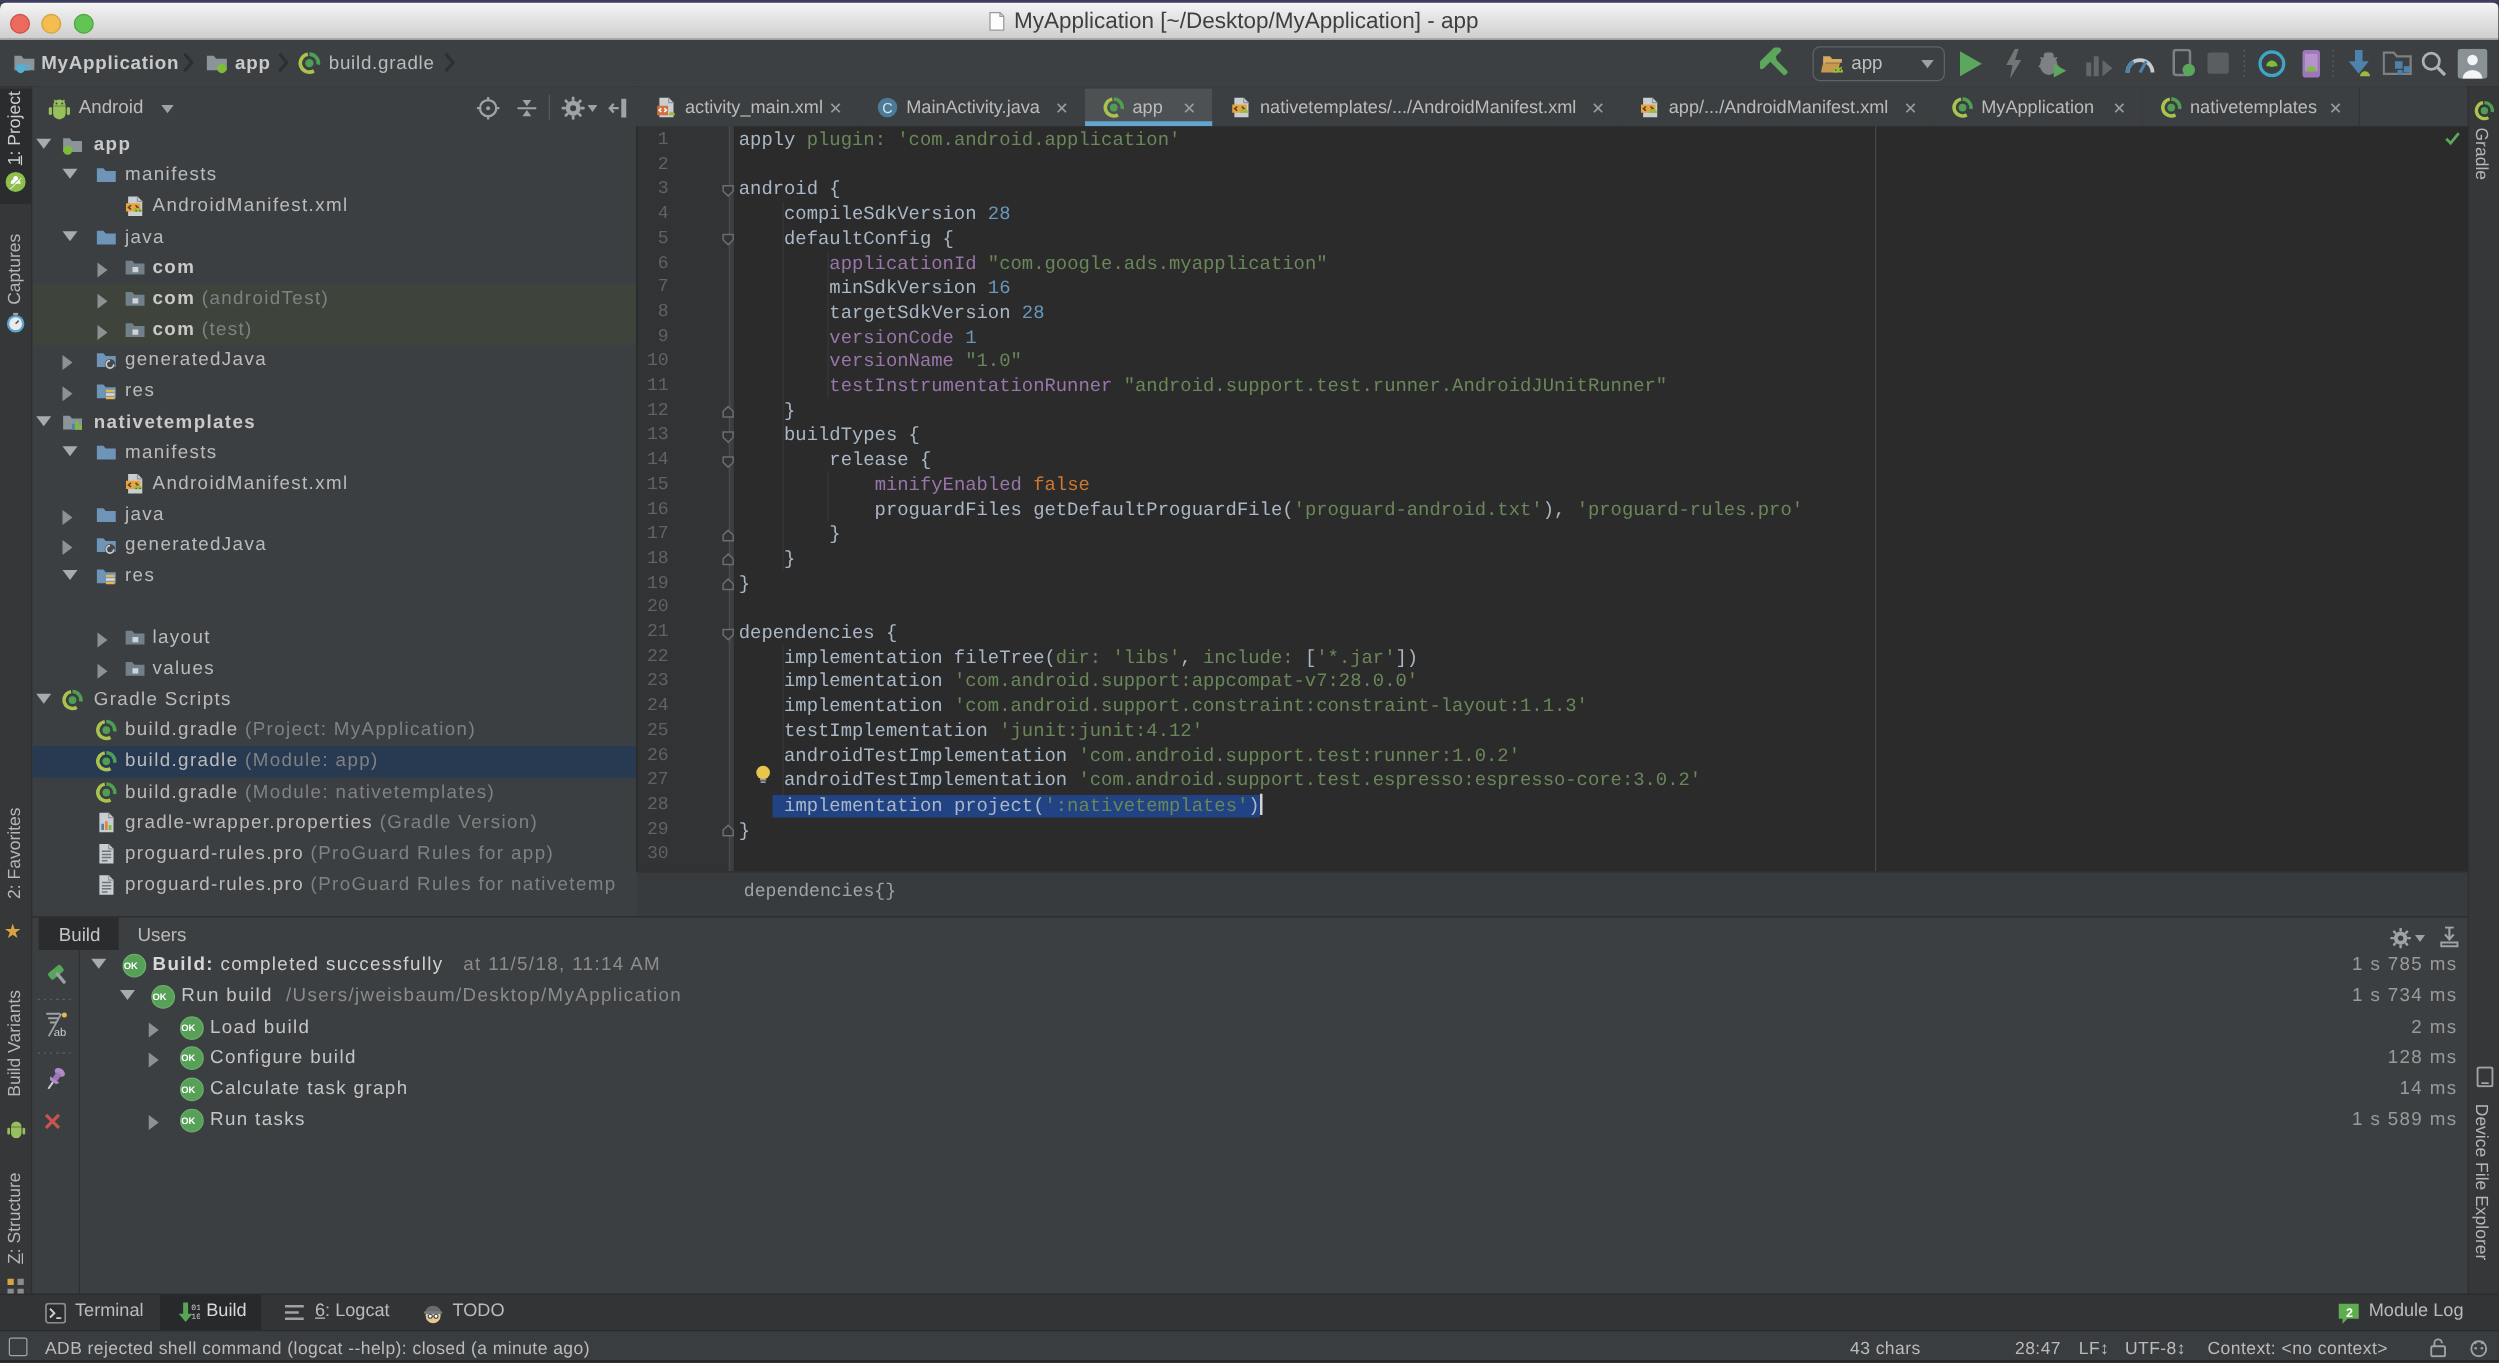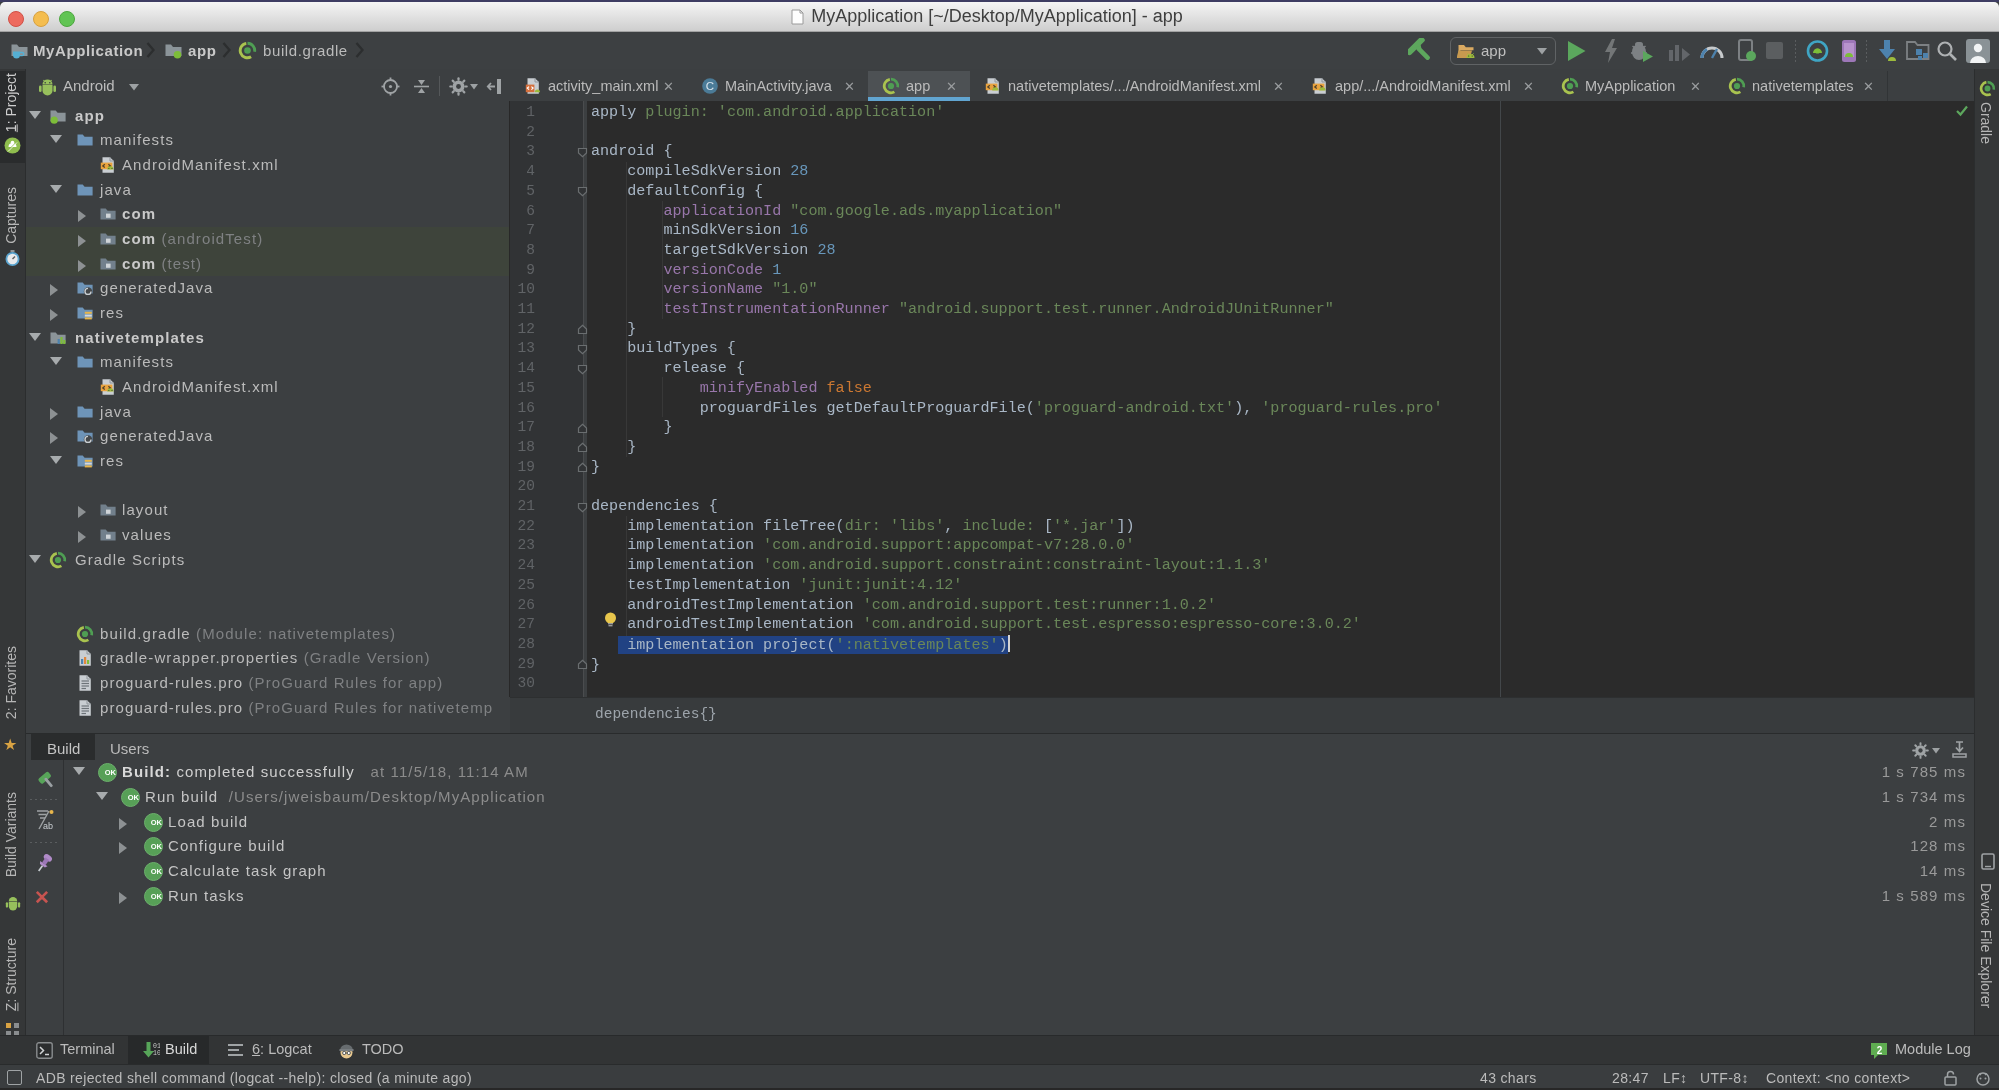--- a/index.html
+++ b/index.html
@@ -53,21 +53,21 @@
   font-family:"Liberation Mono",monospace;font-size:14.5px;color:#9da4ab;}
 
 #bheader{left:26px;top:733px;width:1948px;height:27px;background:#3c3f41;border-top:1px solid #292b2c;}
 #bpanel{left:26px;top:760px;width:1948px;height:275px;background:#3c3f41;}
 #bcol{left:26px;top:760px;width:37px;height:275px;background:#3c3f41;border-right:1px solid #2e3032;}
 .brow{position:absolute;height:25px;font-size:15px;letter-spacing:1.1px;color:#c5c5c5;white-space:nowrap;}
 .brow .bgray{color:#8c8c8c;}
 .brow .lbl{position:absolute;top:3px;white-space:nowrap;}
 .timing{position:absolute;width:1940px;text-align:right;font-size:15px;color:#9a9a9a;height:25px;}
 .okic{position:absolute;top:3px;width:17px;height:17px;border-radius:50%;background:#57a057;border:1px solid #6cb06c;color:#fff;
-  font-size:7.5px;font-weight:bold;text-align:right;line-height:17px;letter-spacing:0;}
+  font-size:7.5px;font-weight:bold;text-align:left;line-height:17px;letter-spacing:0;}
 
 #toolbar2{left:0;top:1035px;width:1999px;height:29px;background:#323435;border-top:1px solid #282a2b;}
 .btab{position:absolute;top:0;height:29px;font-size:14.5px;color:#bbbbbb;}
 #statusbar{left:0;top:1064px;width:1999px;height:26px;background:#3a3d3f;border-top:1px solid #292b2c;font-size:14px;letter-spacing:0.35px;color:#bbbbbb;}
 .sitem{position:absolute;top:5px;white-space:nowrap;}
 </style>
 </head>
 <body>
 <div id="stage">
   <div class="abs" id="topline"></div>
@@ -445,20 +445,36 @@
         <span class="lbl" style="left:96px">values</span>
       </div>
 <div class="trow" style="top:444px;">
         <span class="arr dn" style="left:3px"></span>
         <svg class="ticon" style="left:23px" viewBox="0 0 18 18">
           <circle cx="9" cy="9" r="3.1" fill="#4f9e53"></circle>
           <path d="M9 2.2 A6.8 6.8 0 0 1 15.7 10.2" fill="none" stroke="#4f9e53" stroke-width="2.8"></path>
           <path d="M12.4 14.9 A6.8 6.8 0 1 1 7.82 2.3" fill="none" stroke="#a9c34f" stroke-width="2.8"></path>
         </svg>
         <span class="lbl" style="left:49px">Gradle Scripts</span>
+      </div>
+<div class="trow" style="top:468px;">
+        <svg class="ticon" style="left:50px" viewBox="0 0 18 18">
+          <circle cx="9" cy="9" r="3.1" fill="#4f9e53"></circle>
+          <path d="M9 2.2 A6.8 6.8 0 0 1 15.7 10.2" fill="none" stroke="#4f9e53" stroke-width="2.8"></path>
+          <path d="M12.4 14.9 A6.8 6.8 0 1 1 7.82 2.3" fill="none" stroke="#a9c34f" stroke-width="2.8"></path>
+        </svg>
+        <span class="lbl" style="left:74px">build.gradle<span class="gray"> (Project: MyApplication)</span></span>
+      </div>
+<div class="trow" style="top:493px;background:#273a52;">
+        <svg class="ticon" style="left:50px" viewBox="0 0 18 18">
+          <circle cx="9" cy="9" r="3.1" fill="#4f9e53"></circle>
+          <path d="M9 2.2 A6.8 6.8 0 0 1 15.7 10.2" fill="none" stroke="#4f9e53" stroke-width="2.8"></path>
+          <path d="M12.4 14.9 A6.8 6.8 0 1 1 7.82 2.3" fill="none" stroke="#a9c34f" stroke-width="2.8"></path>
+        </svg>
+        <span class="lbl" style="left:74px">build.gradle<span class="gray"> (Module: app)</span></span>
       </div>
 <div class="trow" style="top:518px;">
         <svg class="ticon" style="left:50px" viewBox="0 0 18 18">
           <circle cx="9" cy="9" r="3.1" fill="#4f9e53"></circle>
           <path d="M9 2.2 A6.8 6.8 0 0 1 15.7 10.2" fill="none" stroke="#4f9e53" stroke-width="2.8"></path>
           <path d="M12.4 14.9 A6.8 6.8 0 1 1 7.82 2.3" fill="none" stroke="#a9c34f" stroke-width="2.8"></path>
         </svg>
         <span class="lbl" style="left:74px">build.gradle<span class="gray"> (Module: nativetemplates)</span></span>
       </div>
 <div class="trow" style="top:542px;">

